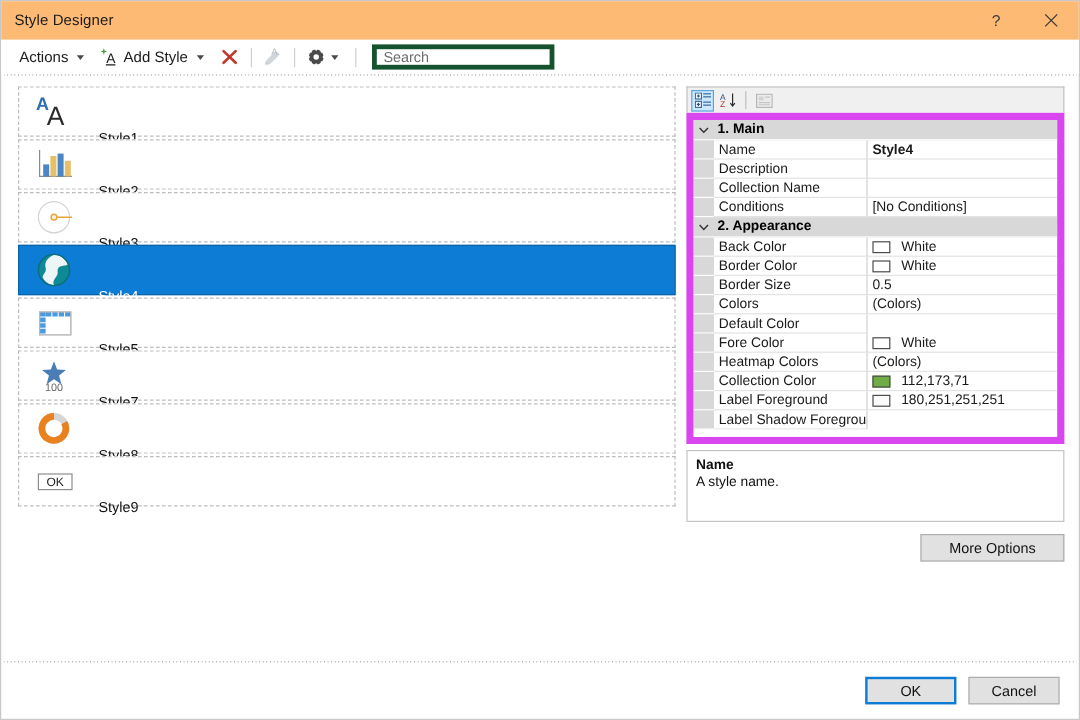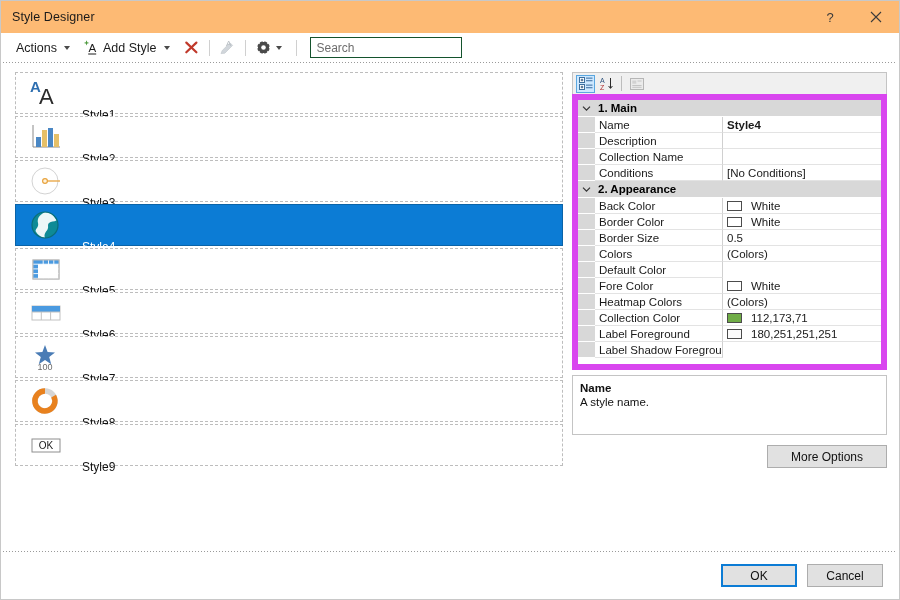--- a/index.html
+++ b/index.html
@@ -46,21 +46,21 @@
   .tb-label{padding:0 3px;}
   .caret{
     width:0;height:0;margin:0 5px 0 4px;
     border-left:3.5px solid transparent;border-right:3.5px solid transparent;
     border-top:4px solid #4a4a4a;
   }
   .tb-sep{width:1px;height:16px;background:#d0d0d0;margin:0 5px;}
   .icon-box{width:17px;height:17px;position:relative;display:inline-block;flex:0 0 17px;}
   .search-box{
     margin-left:8px;width:152px;height:21px;box-sizing:border-box;
-    border:1px solid #14532d;background:#ffffff;
+    border:4px solid #14532d;background:#ffffff;
     display:flex;align-items:center;padding-left:6px;
     color:#6d6d6d;font-size:12px;
   }
   
   .dotrule{
     height:1px;flex:0 0 1px;margin:0 2px;
     background-image:linear-gradient(to right,#9a9a9a 0 1px,transparent 1px 3px);
     background-size:3px 1px;background-repeat:repeat-x;
   }
   
@@ -319,33 +319,20 @@
             <g stroke="#ffffff" stroke-width="0.9">
               <path d="M14.2 6 L14.2 25 M19.5 6 L19.5 25 M24.8 6 L24.8 25"></path>
               <path d="M4 10.2 L30 10.2 M4 14.9 L30 14.9 M4 19.6 L30 19.6 M4 24.3 L30 24.3"></path>
             </g>
             <rect x="4" y="6" width="26" height="19" fill="none" stroke="#b9b9b9" stroke-width="1"></rect>
           </svg>
         </span>
         <span class="slabel">Style5</span>
       </div>
 
-      <div class="style-row">
-        <span class="glyph">
-          <svg width="34" height="30" viewBox="0 0 34 30">
-            <rect x="3" y="8" width="28" height="14" fill="#ffffff" stroke="#c2c2c2" stroke-width="1"></rect>
-            <rect x="3" y="8" width="28" height="6" fill="#4a9ae0"></rect>
-            <g stroke="#c2c2c2" stroke-width="1">
-              <path d="M12.3 14 L12.3 22 M21.6 14 L21.6 22"></path>
-              <path d="M3 14 L31 14"></path>
-            </g>
-          </svg>
-        </span>
-        <span class="slabel">Style6</span>
-      </div>
 
       <div class="style-row">
         <span class="glyph">
           <svg width="34" height="30" viewBox="0 0 34 30">
             <path d="M16 3 L18.6 10 L26 10.4 L20.2 15 L22.2 22.2 L16 18.1 L9.8 22.2 L11.8 15 L6 10.4 L13.4 10 Z" fill="#4a7cb5"></path>
             <text x="16" y="28" text-anchor="middle" font-family="Liberation Sans, sans-serif" font-size="9" fill="#6b6b6b">100</text>
           </svg>
         </span>
         <span class="slabel">Style7</span>
       </div>

